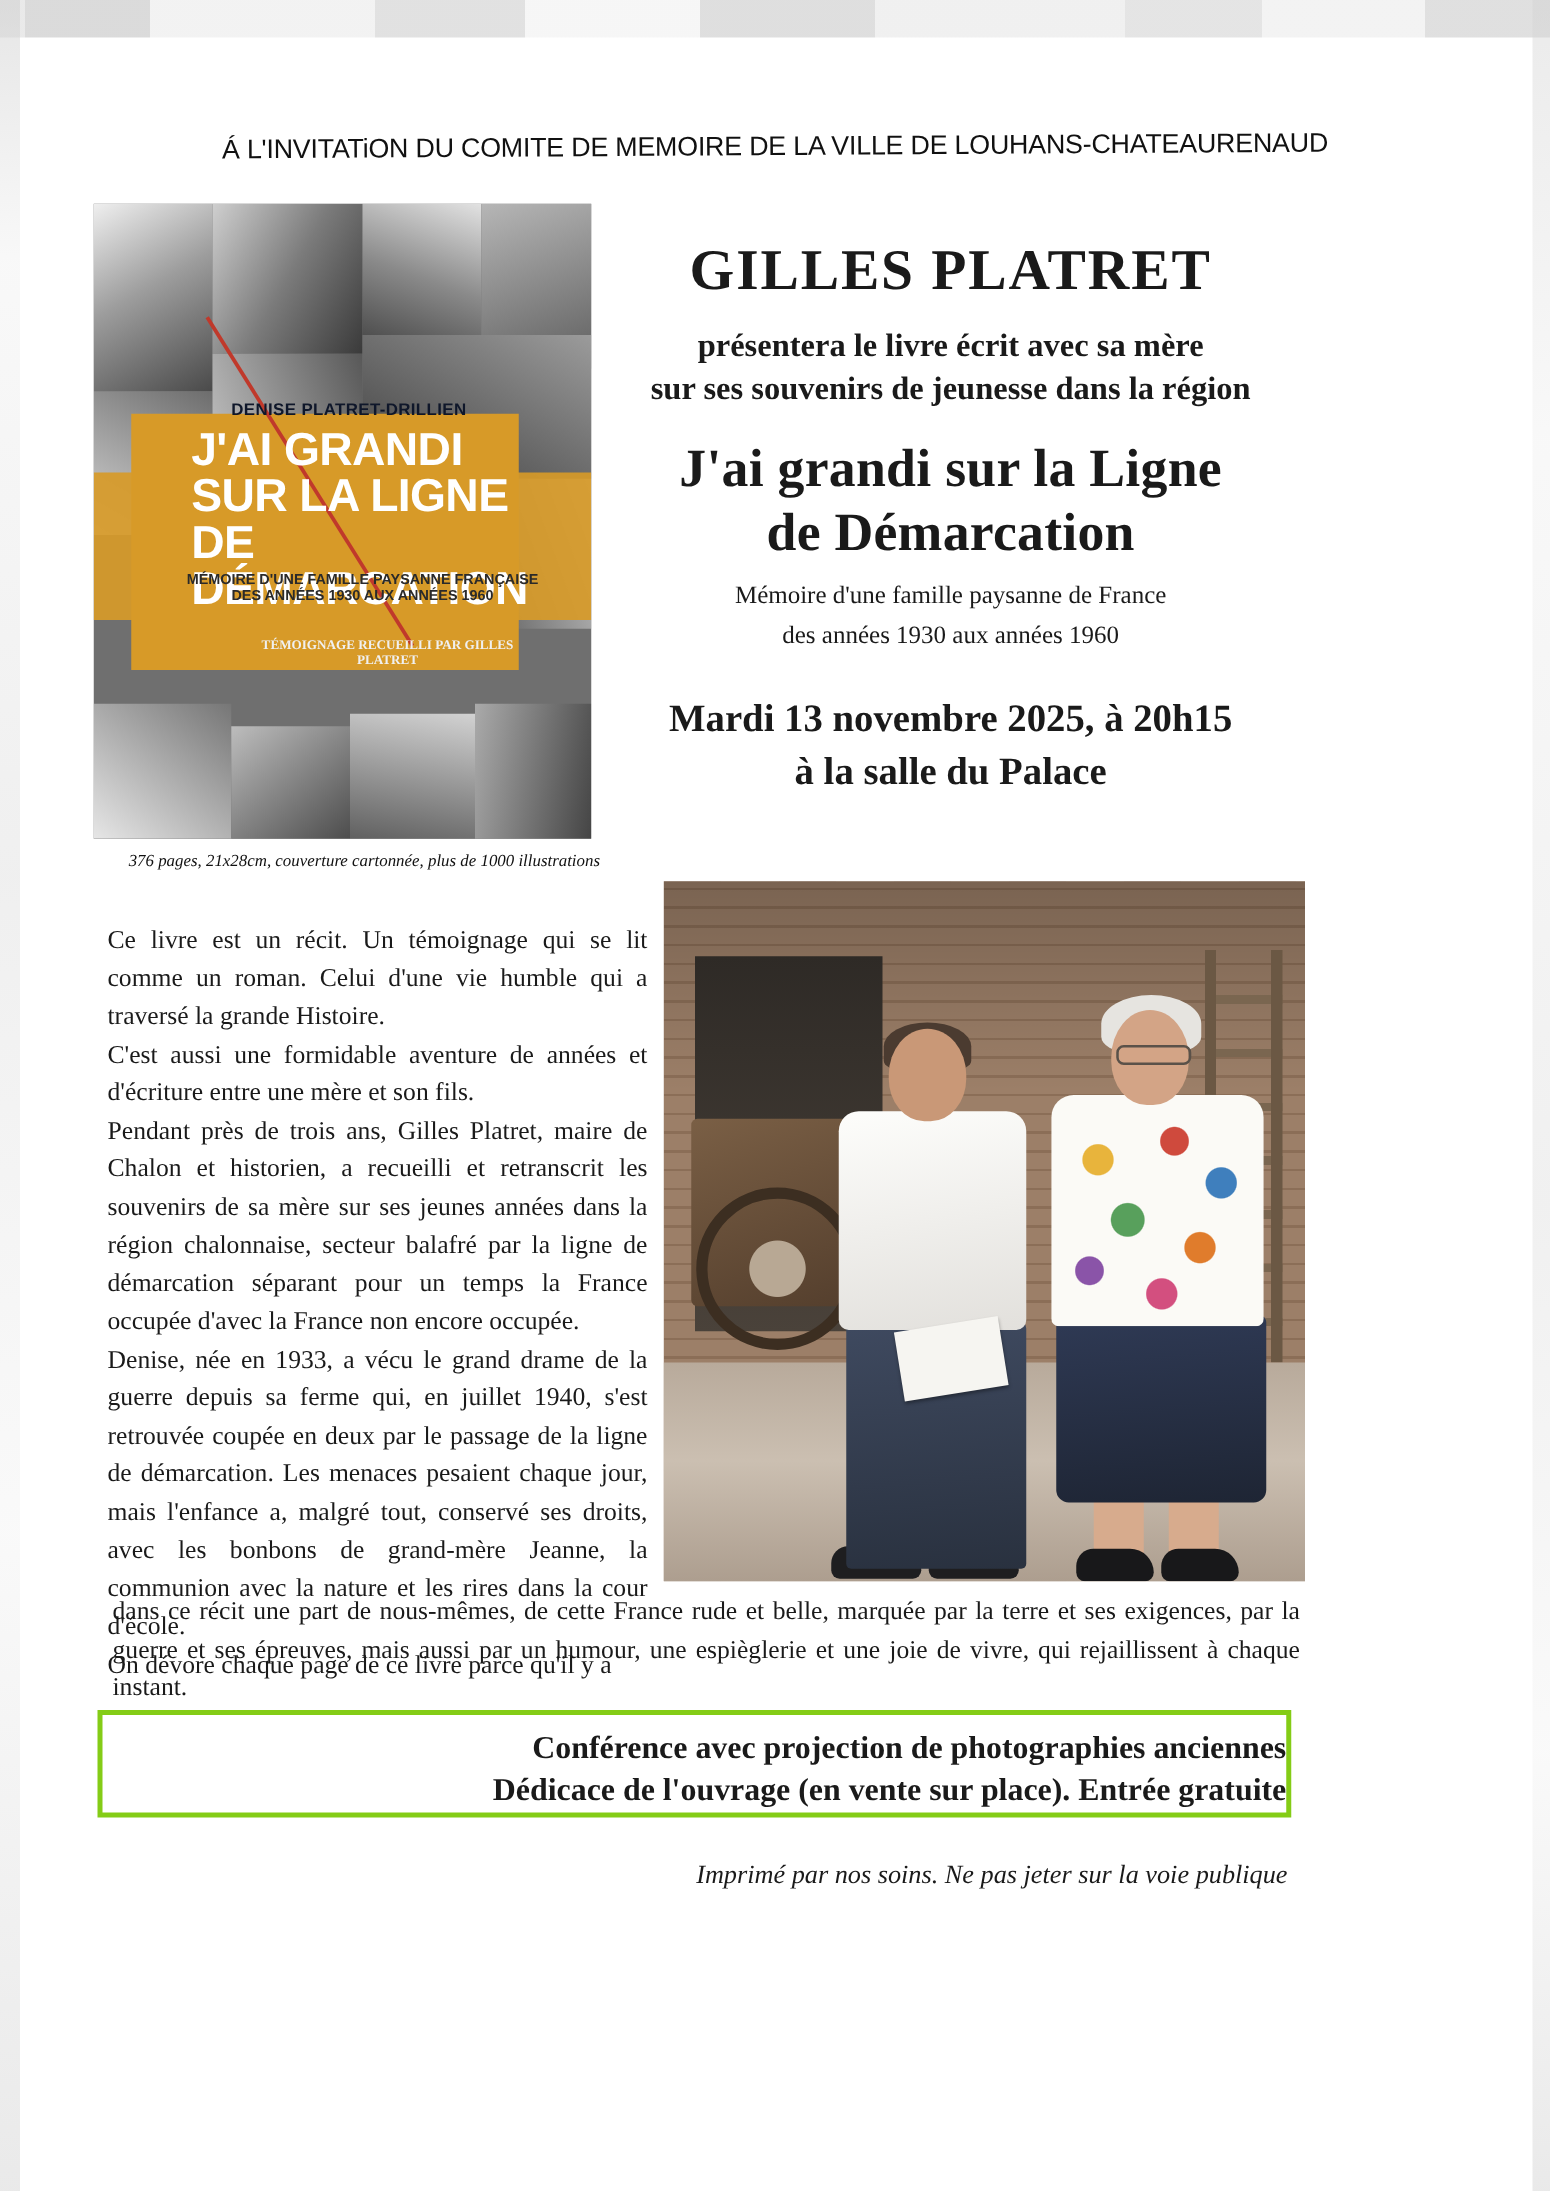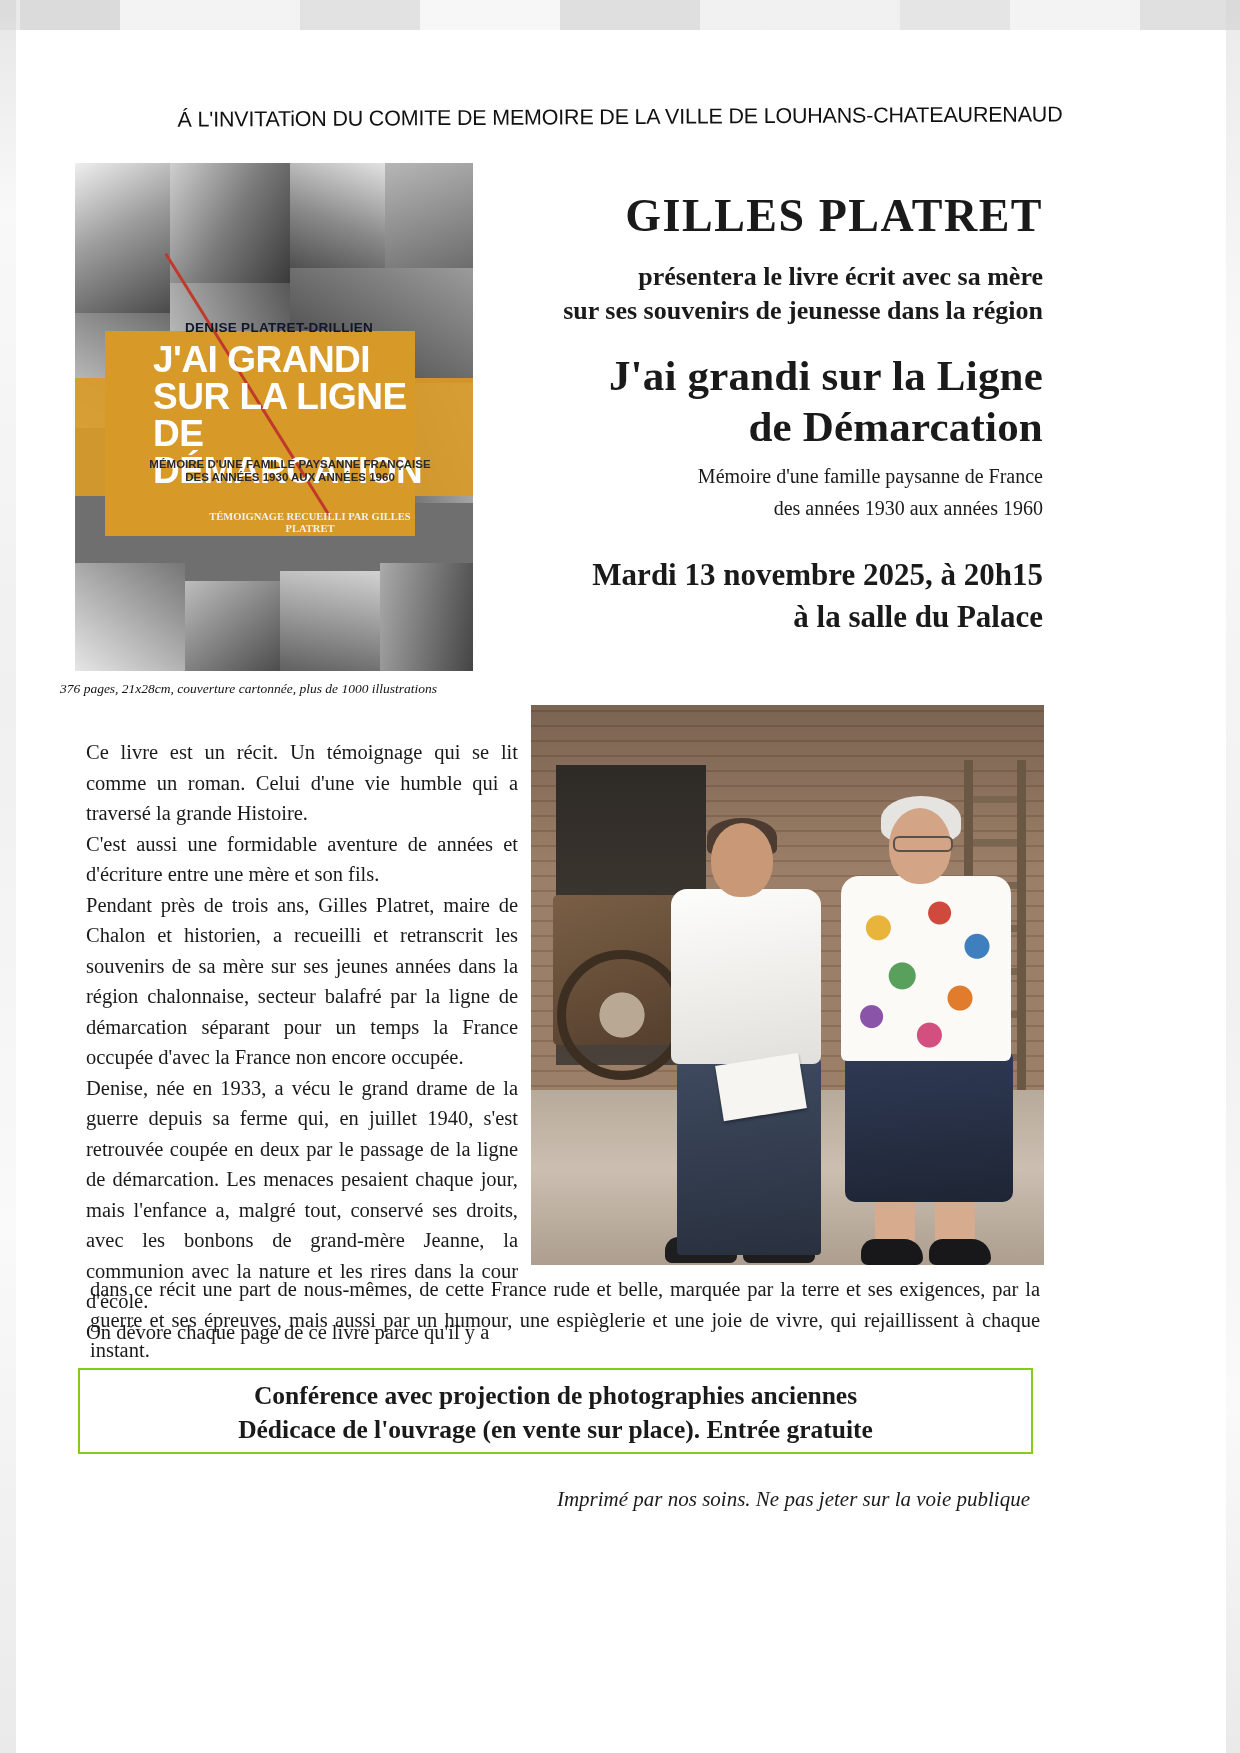--- a/index.html
+++ b/index.html
@@ -188,33 +188,33 @@
     height: 3px;
     background: #c0392b;
     transform: rotate(58deg);
     transform-origin: left top;
   }
   .cover-caption {
     position: absolute;
     top: 681px;
     left: 60px;
     width: 420px;
-    text-align: left;
+    text-align: right;
     font-style: italic;
     font-size: 13.5px;
     color: #111;
   }
 
   
   .titleblock {
     position: absolute;
     top: 190px;
     left: 478px;
     width: 565px;
-    text-align: right;
+    text-align: center;
   }
   .speaker-name {
     font-size: 46px;
     font-weight: 700;
     letter-spacing: 1.5px;
     line-height: 52px;
     margin: 0 0 18px 0;
   }
   .presents-line {
     font-size: 26px;
@@ -426,23 +426,23 @@
   }
   .body-wide p { margin: 4px; }
 
   
   .conf-box {
     position: absolute;
     top: 1368px;
     left: 78px;
     width: 955px;
     height: 86px;
-    border: 2px solid #84cc16;
+    border: 4px solid #84cc16;
     box-sizing: border-box;
-    text-align: center;
+    text-align: right;
     padding-top: 9px;
   }
   .conf-line {
     font-size: 25.5px;
     font-weight: 700;
     line-height: 34px;
   }
 
   .footer-note {
     position: absolute;

